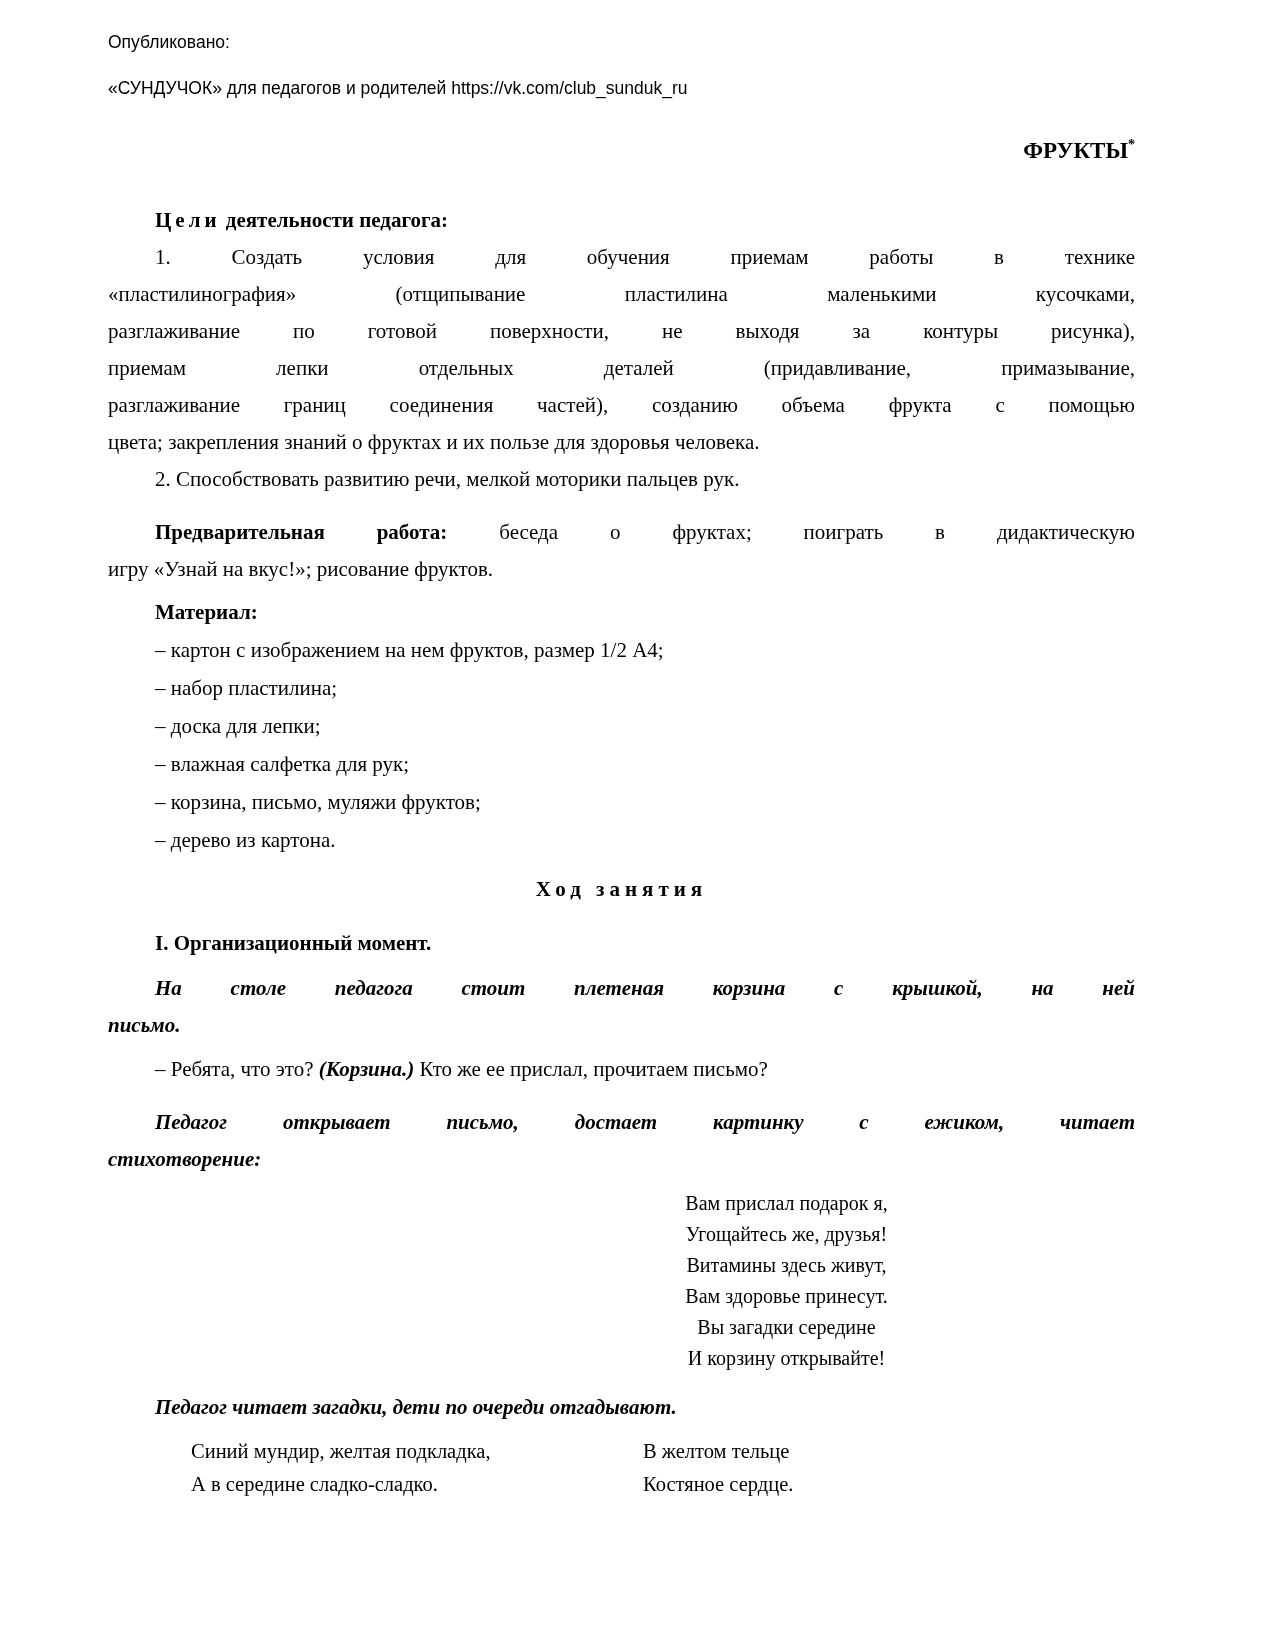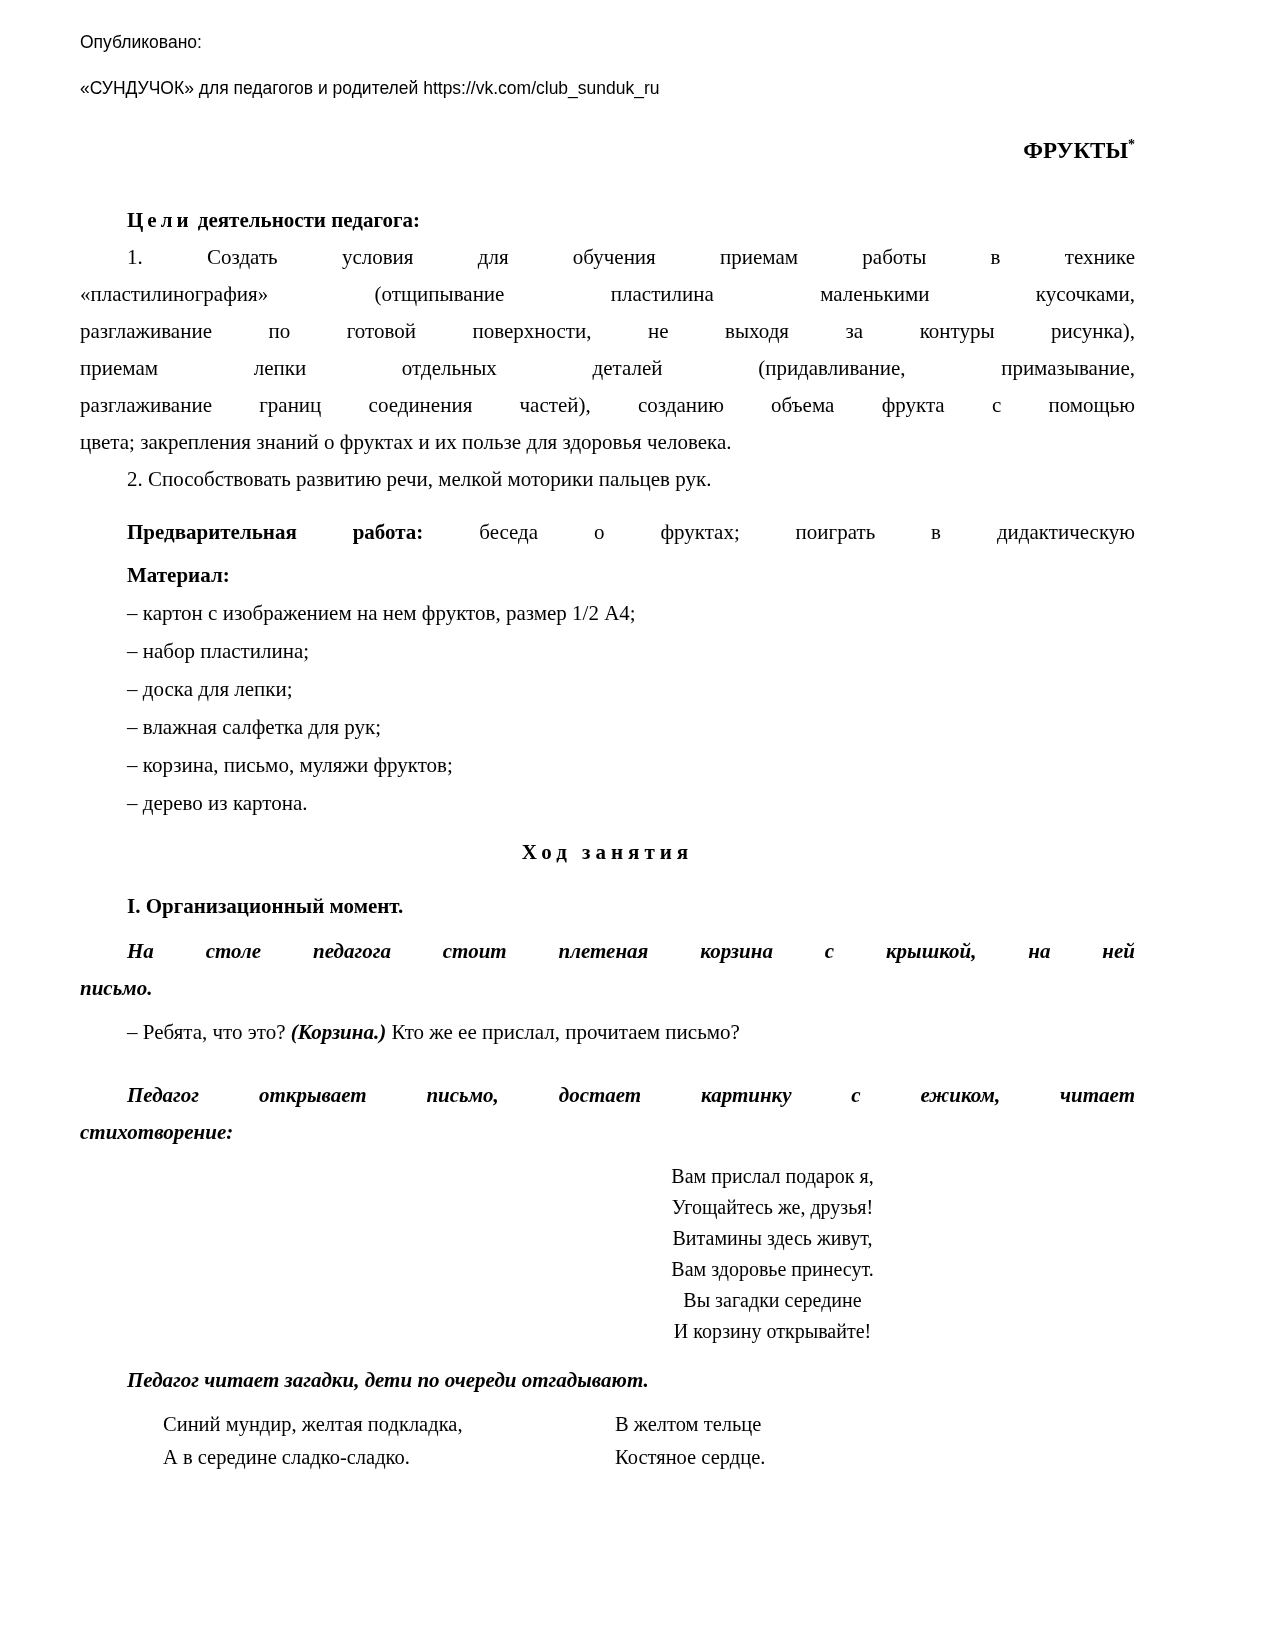--- a/index.html
+++ b/index.html
@@ -1,20 +1,20 @@
 <!DOCTYPE html>
 <html><head>
 <meta charset="utf-8">
 <style>
   html,body{margin:0;padding:0;background:#ffffff;}
   .page{
     position:relative;
     width:1275px;height:1650px;
     box-sizing:border-box;
-    padding:30px 140px 0 80px;
+    padding:30px 140px 0 108px;
     background:#ffffff;
     color:#000000;
     font-family:"Liberation Serif", serif;
     font-size:21px;
     line-height:37px;
     overflow:hidden;
   }
   .sans{font-family:"Liberation Sans", sans-serif;font-size:17.5px;line-height:24px;}
   .src{margin-top:22px;}
   .title{margin-top:36px;text-align:right;font-weight:700;font-size:23px;line-height:30px;}
@@ -25,21 +25,21 @@
   .jl{text-align:justify;text-align-last:justify;}
   .it{font-style:italic;font-weight:bold;}
   .gh{margin-top:36px;}
   .prelim{margin-top:16px;}
   .math{margin-top:6px;}
   .li{line-height:38px;}
   .course{margin-top:12px;text-align:center;font-weight:700;letter-spacing:5px;}
   .sec{margin-top:17px;}
   .narr1{margin-top:8px;}
   .dlg{margin-top:7px;}
-  .narr2{margin-top:26px;}
+  .narr2{margin-top:16px;}
   .poem{margin-top:10px;margin-left:330px;font-size:20px;line-height:31px;text-align:center;}
   .narr3{margin-top:15px;font-weight:700;font-style:italic;}
   .riddles{margin-top:9px;display:flex;font-size:20.5px;line-height:33px;padding-left:83px;}
   .riddles .left{width:452px;flex:0 0 auto;}
   .riddles .right{flex:1 1 auto;}
 </style>
 </head>
 <body>
 
 <div class="page">
@@ -58,20 +58,21 @@
     <div class="jl">разглаживание по готовой поверхности, не выходя за контуры рисунка),</div>
     <div class="jl">приемам лепки отдельных деталей (придавливание, примазывание,</div>
     <div class="jl">разглаживание границ соединения частей), созданию объема фрукта с помощью</div>
     <div>цвета; закрепления знаний о фруктах и их пользе для здоровья человека.</div>
   </div>
 
   <div class="ind">2. Способствовать развитию речи, мелкой моторики пальцев рук.</div>
 
   <div>
     <div class="jl ind prelim"><span class="h">Предварительная работа:</span><span> беседа о фруктах; поиграть в дидактическую</span></div>
+    <div>игру «Узнай на вкус!»; рисование фруктов.</div>
   </div>
 
   <div class="h ind math">Материал:</div>
 
   <div>
     <div class="li ind">– картон с изображением на нем фруктов, размер 1/2 А4;</div>
     <div class="li ind">– набор пластилина;</div>
     <div class="li ind">– доска для лепки;</div>
     <div class="li ind">– влажная салфетка для рук;</div>
     <div class="li ind">– корзина, письмо, муляжи фруктов;</div>

